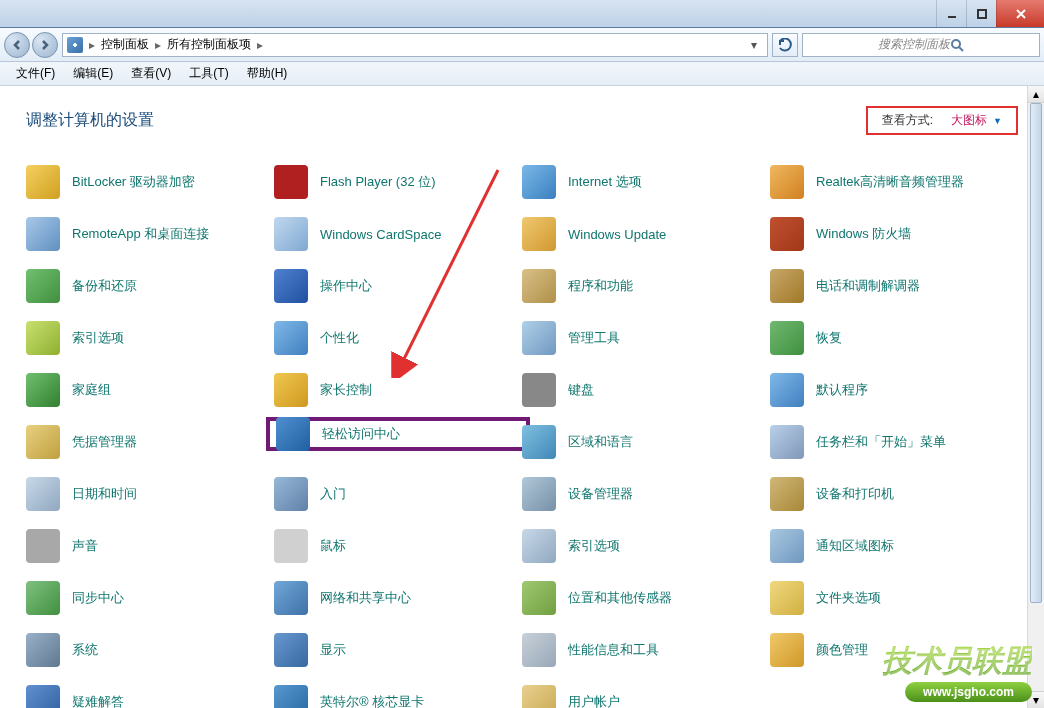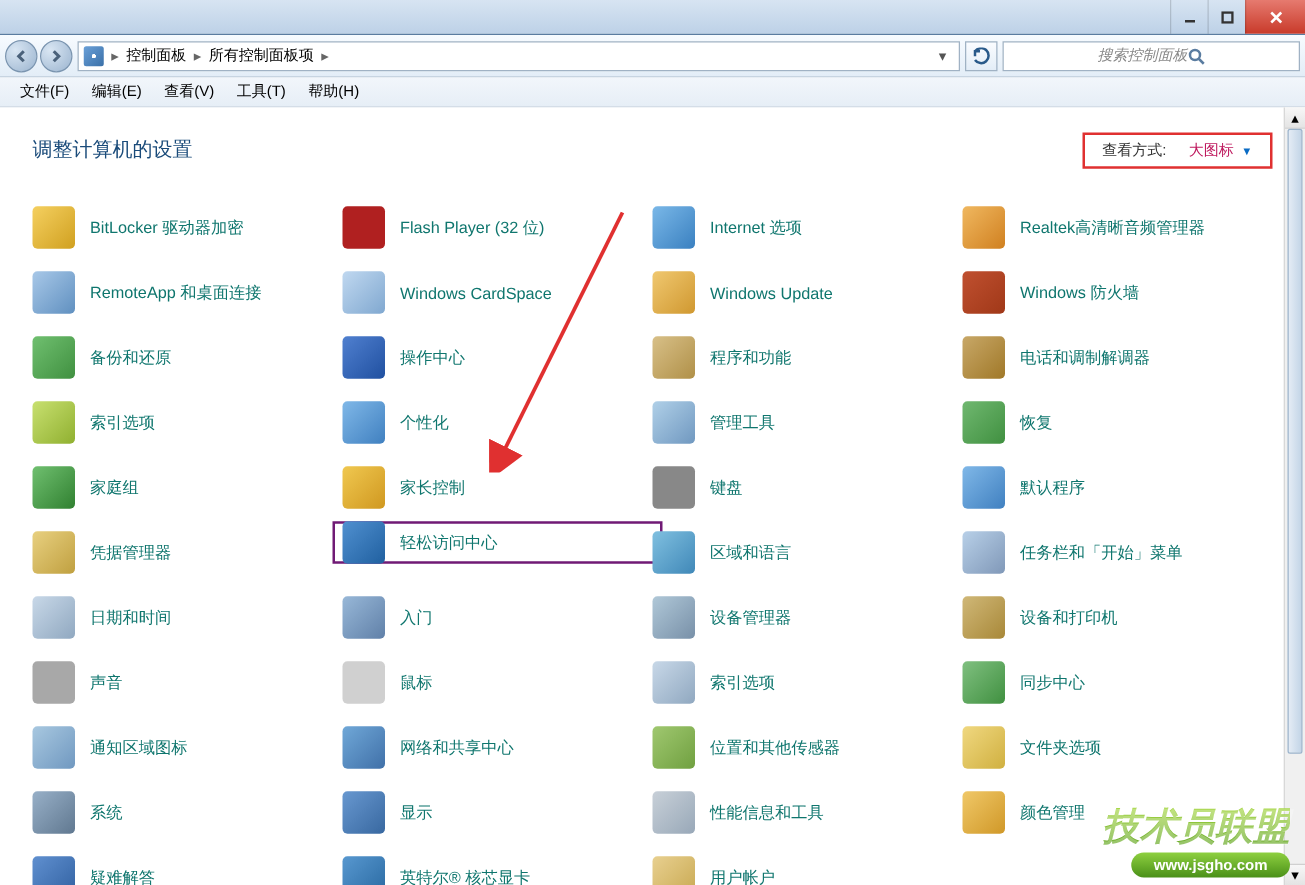--- a/index.html
+++ b/index.html
@@ -37,21 +37,21 @@
 .header-row { display: flex; justify-content: space-between; align-items: center; margin-bottom: 30px; }
 .page-title { font-size: 16px; color: #1a4b7a; }
 .viewby { font-size: 12px; color: #333; border: 2px solid #e03030; padding: 4px 14px; display: flex; align-items: center; gap: 6px; }
 .viewby .link { color: #be185d; margin-left: 12px; }
 .viewby .caret { color: #0a6bc4; font-size: 9px;}
 
 .grid { display: grid; grid-template-columns: repeat(4, 1fr); column-gap: 0; row-gap: 18px; }
 .item { display: flex; align-items: center; gap: 12px; height: 34px; cursor: pointer; }
 .item .icon { width: 34px; height: 34px; border-radius: 4px; flex-shrink: 0; display:flex;align-items:center;justify-content:center;font-size:18px;}
 .item .label { color: #0f766e; font-size: 13px; }
-.item.highlighted { border: 2px solid #701a75; padding: 6px; margin: -8px; }
+.item.highlighted { border: 4px solid #701a75; padding: 6px; margin: -8px; }
 
 
 .arrow { position: absolute; top: 168px; left: 390px; width: 110px; height: 210px; pointer-events: none; z-index: 50;}
 .arrow svg { width: 100%; height: 100%; }
 
 
 .watermark { position: absolute; right: 12px; bottom: 6px; text-align: right; z-index:60;}
 .watermark .big { font-size: 30px; font-weight: bold; font-style: italic; background: linear-gradient(to bottom,#b4e050,#5aa020); -webkit-background-clip: text; background-clip:text; color: transparent; text-shadow: 0 1px 0 rgba(255,255,255,0.3);}
 .watermark .url { display:inline-block; background: linear-gradient(to bottom,#8ed040,#4a9018); color: #fff; padding: 3px 18px; border-radius: 12px; font-size: 12px; font-weight:bold;}
 
@@ -270,26 +270,26 @@
         </div>
         <div class="item">
           <div class="icon ic30"></div>
           <span class="label">鼠标</span>
         </div>
         <div class="item">
           <div class="icon ic31"></div>
           <span class="label">索引选项</span>
         </div>
         <div class="item">
+          <div class="icon ic32"></div>
+          <span class="label">通知区域图标</span>
+        </div>
+        <div class="item">
           <div class="icon ic33"></div>
           <span class="label">同步中心</span>
-        </div>
-        <div class="item">
-          <div class="icon ic32"></div>
-          <span class="label">通知区域图标</span>
         </div>
         <div class="item">
           <div class="icon ic34"></div>
           <span class="label">网络和共享中心</span>
         </div>
         <div class="item">
           <div class="icon ic35"></div>
           <span class="label">位置和其他传感器</span>
         </div>
         <div class="item">

